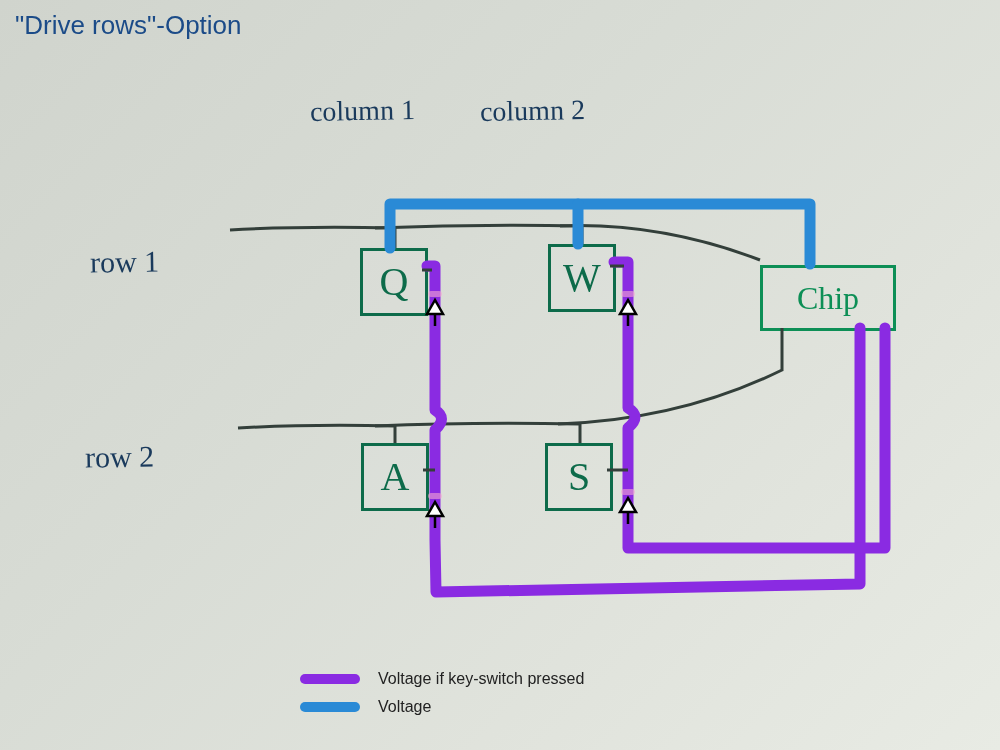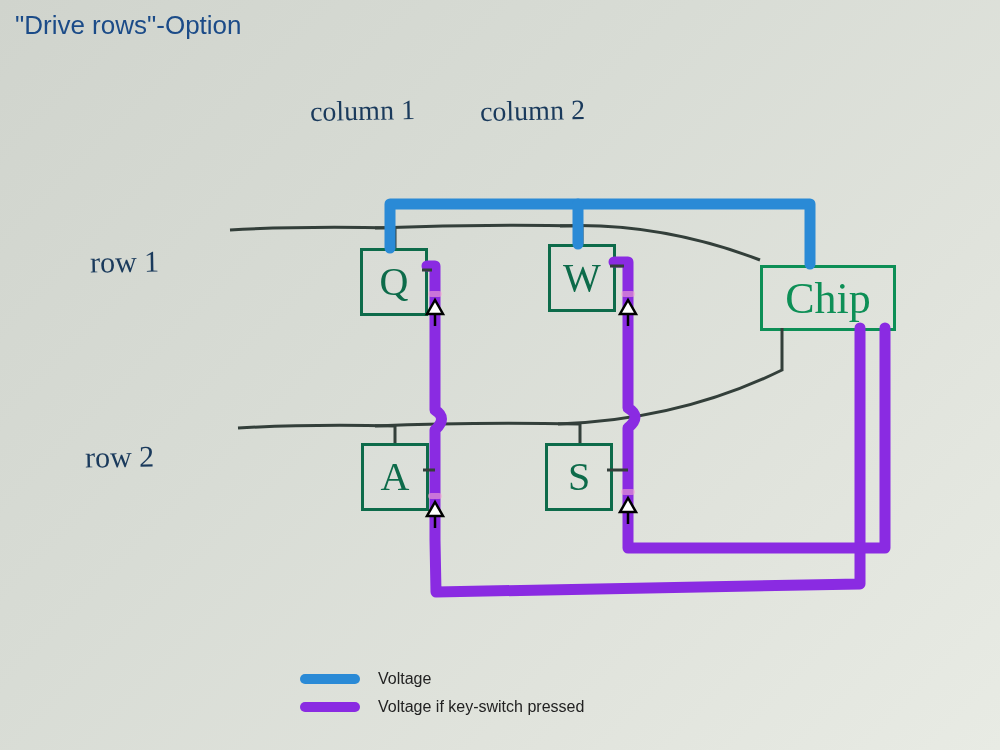--- a/index.html
+++ b/index.html
@@ -44,21 +44,21 @@
     align-items: center;
     justify-content: center;
     line-height: 1;
   }
   .chip-box {
     position: absolute;
     width: 130px;
     height: 60px;
     border: 3px solid #0d8f56;
     color: #0d8f56;
-    font-size: 44px;
+    font-size: 32px;
     font-family: "Segoe Script", "Comic Sans MS", cursive;
     display: flex;
     align-items: center;
     justify-content: center;
   }
   svg.overlay {
     position: absolute;
     top: 0;
     left: 0;
     width: 1000px;
@@ -147,20 +147,20 @@
   </g>
 
   <line x1="422" y1="270" x2="432" y2="270" stroke="#333f3a" stroke-width="3"></line>
   <line x1="610" y1="266" x2="624" y2="266" stroke="#333f3a" stroke-width="3"></line>
   <line x1="423" y1="470" x2="435" y2="470" stroke="#333f3a" stroke-width="3"></line>
   <line x1="607" y1="470" x2="628" y2="470" stroke="#333f3a" stroke-width="3"></line>
 </svg>
 
 <div class="legend">
   <div class="legend-row">
+    <div class="legend-swatch" style="background:#8a2be2"></div>
+    <span>Voltage if key-switch pressed</span>
+  </div>
+  <div class="legend-row">
     <div class="legend-swatch" style="background:#2a8ad6"></div>
     <span>Voltage</span>
-  </div>
-  <div class="legend-row">
-    <div class="legend-swatch" style="background:#8a2be2"></div>
-    <span>Voltage if key-switch pressed</span>
   </div>
 </div>
 
 </body></html>

